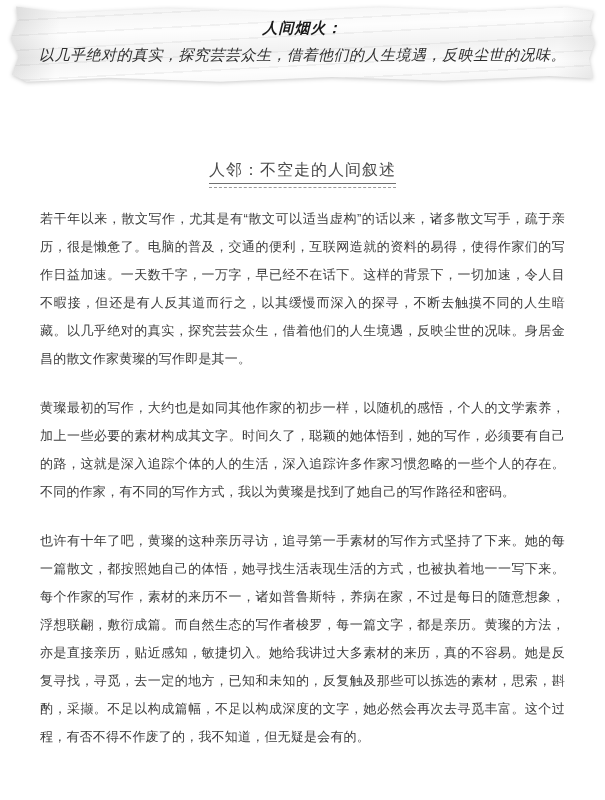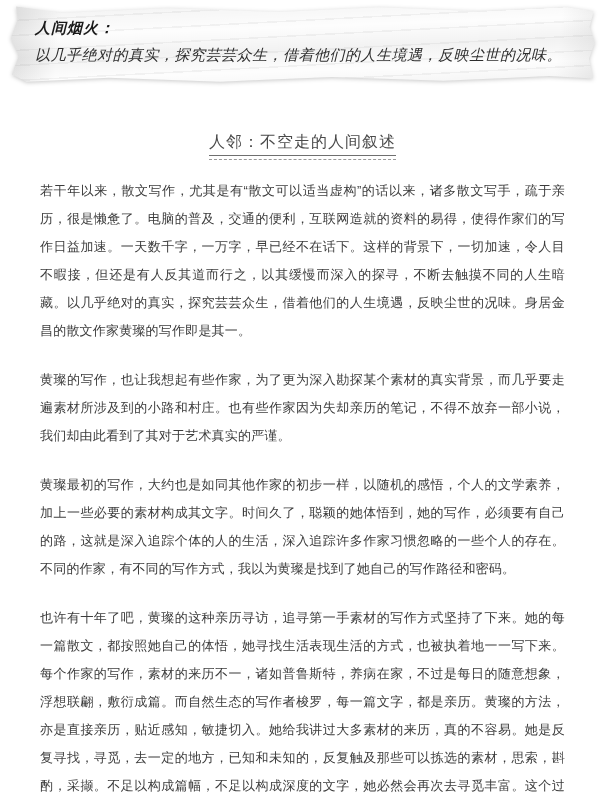--- a/index.html
+++ b/index.html
@@ -26,20 +26,21 @@
       92% 90%, 74% 96%, 55% 91%, 36% 97%, 17% 92%, 3% 97%,
       0.5% 88%, 1.7% 64%, 0.3% 42%, 1.5% 18%
     );
     background:
       linear-gradient(96deg, rgba(110,110,110,0.20) 0%, rgba(255,255,255,0) 9%),
       linear-gradient(276deg, rgba(130,130,130,0.14) 0%, rgba(255,255,255,0) 7%),
       repeating-linear-gradient(177deg, rgba(0,0,0,0.045) 0 1.5px, rgba(0,0,0,0) 1.5px 15px),
       linear-gradient(178deg, rgba(0,0,0,0.03) 10%, rgba(0,0,0,0) 32%, rgba(0,0,0,0.045) 54%, rgba(0,0,0,0) 76%, rgba(0,0,0,0.03) 94%),
       #fdfdfd;
     padding: 13px 26px 20px 26px;
+    text-align: center;
   }
   .paper-title {
     font-size: 15px;
     font-weight: 700;
     font-style: italic;
     letter-spacing: 1px;
     color: #1a1a1a;
     line-height: 20px;
   }
   .paper-subtitle {
@@ -64,20 +65,21 @@
     border-bottom: 1px dashed #9a9a9a;
     padding-bottom: 3px;
   }
   .article-title .ul-solid {
     display: inline-block;
     border-bottom: 1px solid #6f6f6f;
     padding-bottom: 2px;
     font-size: 16px;
     letter-spacing: 1px;
     color: #4a4a4a;
+    margin-top: 28px;
   }
   .article p {
     margin: 0 0 21px 0;
     font-size: 13px;
     line-height: 28px;
     color: #3c3c3c;
     text-align: justify;
     letter-spacing: 0.2px;
   }
 </style>
@@ -93,17 +95,16 @@
 
 <div class="content">
   <div class="article-title">
     <span class="ul-dashed">
       <span class="ul-solid">人邻：不空走的人间叙述</span>
     </span>
   </div>
 
   <div class="article">
     <p>若干年以来，散文写作，尤其是有“散文可以适当虚构”的话以来，诸多散文写手，疏于亲历，很是懒惫了。电脑的普及，交通的便利，互联网造就的资料的易得，使得作家们的写作日益加速。一天数千字，一万字，早已经不在话下。这样的背景下，一切加速，令人目不暇接，但还是有人反其道而行之，以其缓慢而深入的探寻，不断去触摸不同的人生暗藏。以几乎绝对的真实，探究芸芸众生，借着他们的人生境遇，反映尘世的况味。身居金昌的散文作家黄璨的写作即是其一。</p>
-    <p>黄璨的写作，也让我想起有些作家，为了更为深入勘探某个素材的真实背景，而几乎要走遍素材所涉及到的小路和村庄。也有些作家因为失却亲历的笔记，不得不放弃一部小说，我们却由此看到了其对于艺术真实的严谨。</p>
     <p>黄璨最初的写作，大约也是如同其他作家的初步一样，以随机的感悟，个人的文学素养，加上一些必要的素材构成其文字。时间久了，聪颖的她体悟到，她的写作，必须要有自己的路，这就是深入追踪个体的人的生活，深入追踪许多作家习惯忽略的一些个人的存在。不同的作家，有不同的写作方式，我以为黄璨是找到了她自己的写作路径和密码。</p>
     <p>也许有十年了吧，黄璨的这种亲历寻访，追寻第一手素材的写作方式坚持了下来。她的每一篇散文，都按照她自己的体悟，她寻找生活表现生活的方式，也被执着地一一写下来。每个作家的写作，素材的来历不一，诸如普鲁斯特，养病在家，不过是每日的随意想象，浮想联翩，敷衍成篇。而自然生态的写作者梭罗，每一篇文字，都是亲历。黄璨的方法，亦是直接亲历，贴近感知，敏捷切入。她给我讲过大多素材的来历，真的不容易。她是反复寻找，寻觅，去一定的地方，已知和未知的，反复触及那些可以拣选的素材，思索，斟酌，采撷。不足以构成篇幅，不足以构成深度的文字，她必然会再次去寻觅丰富。这个过程，有否不得不作废了的，我不知道，但无疑是会有的。</p>
   </div>
 </div>
 
 </body></html>

